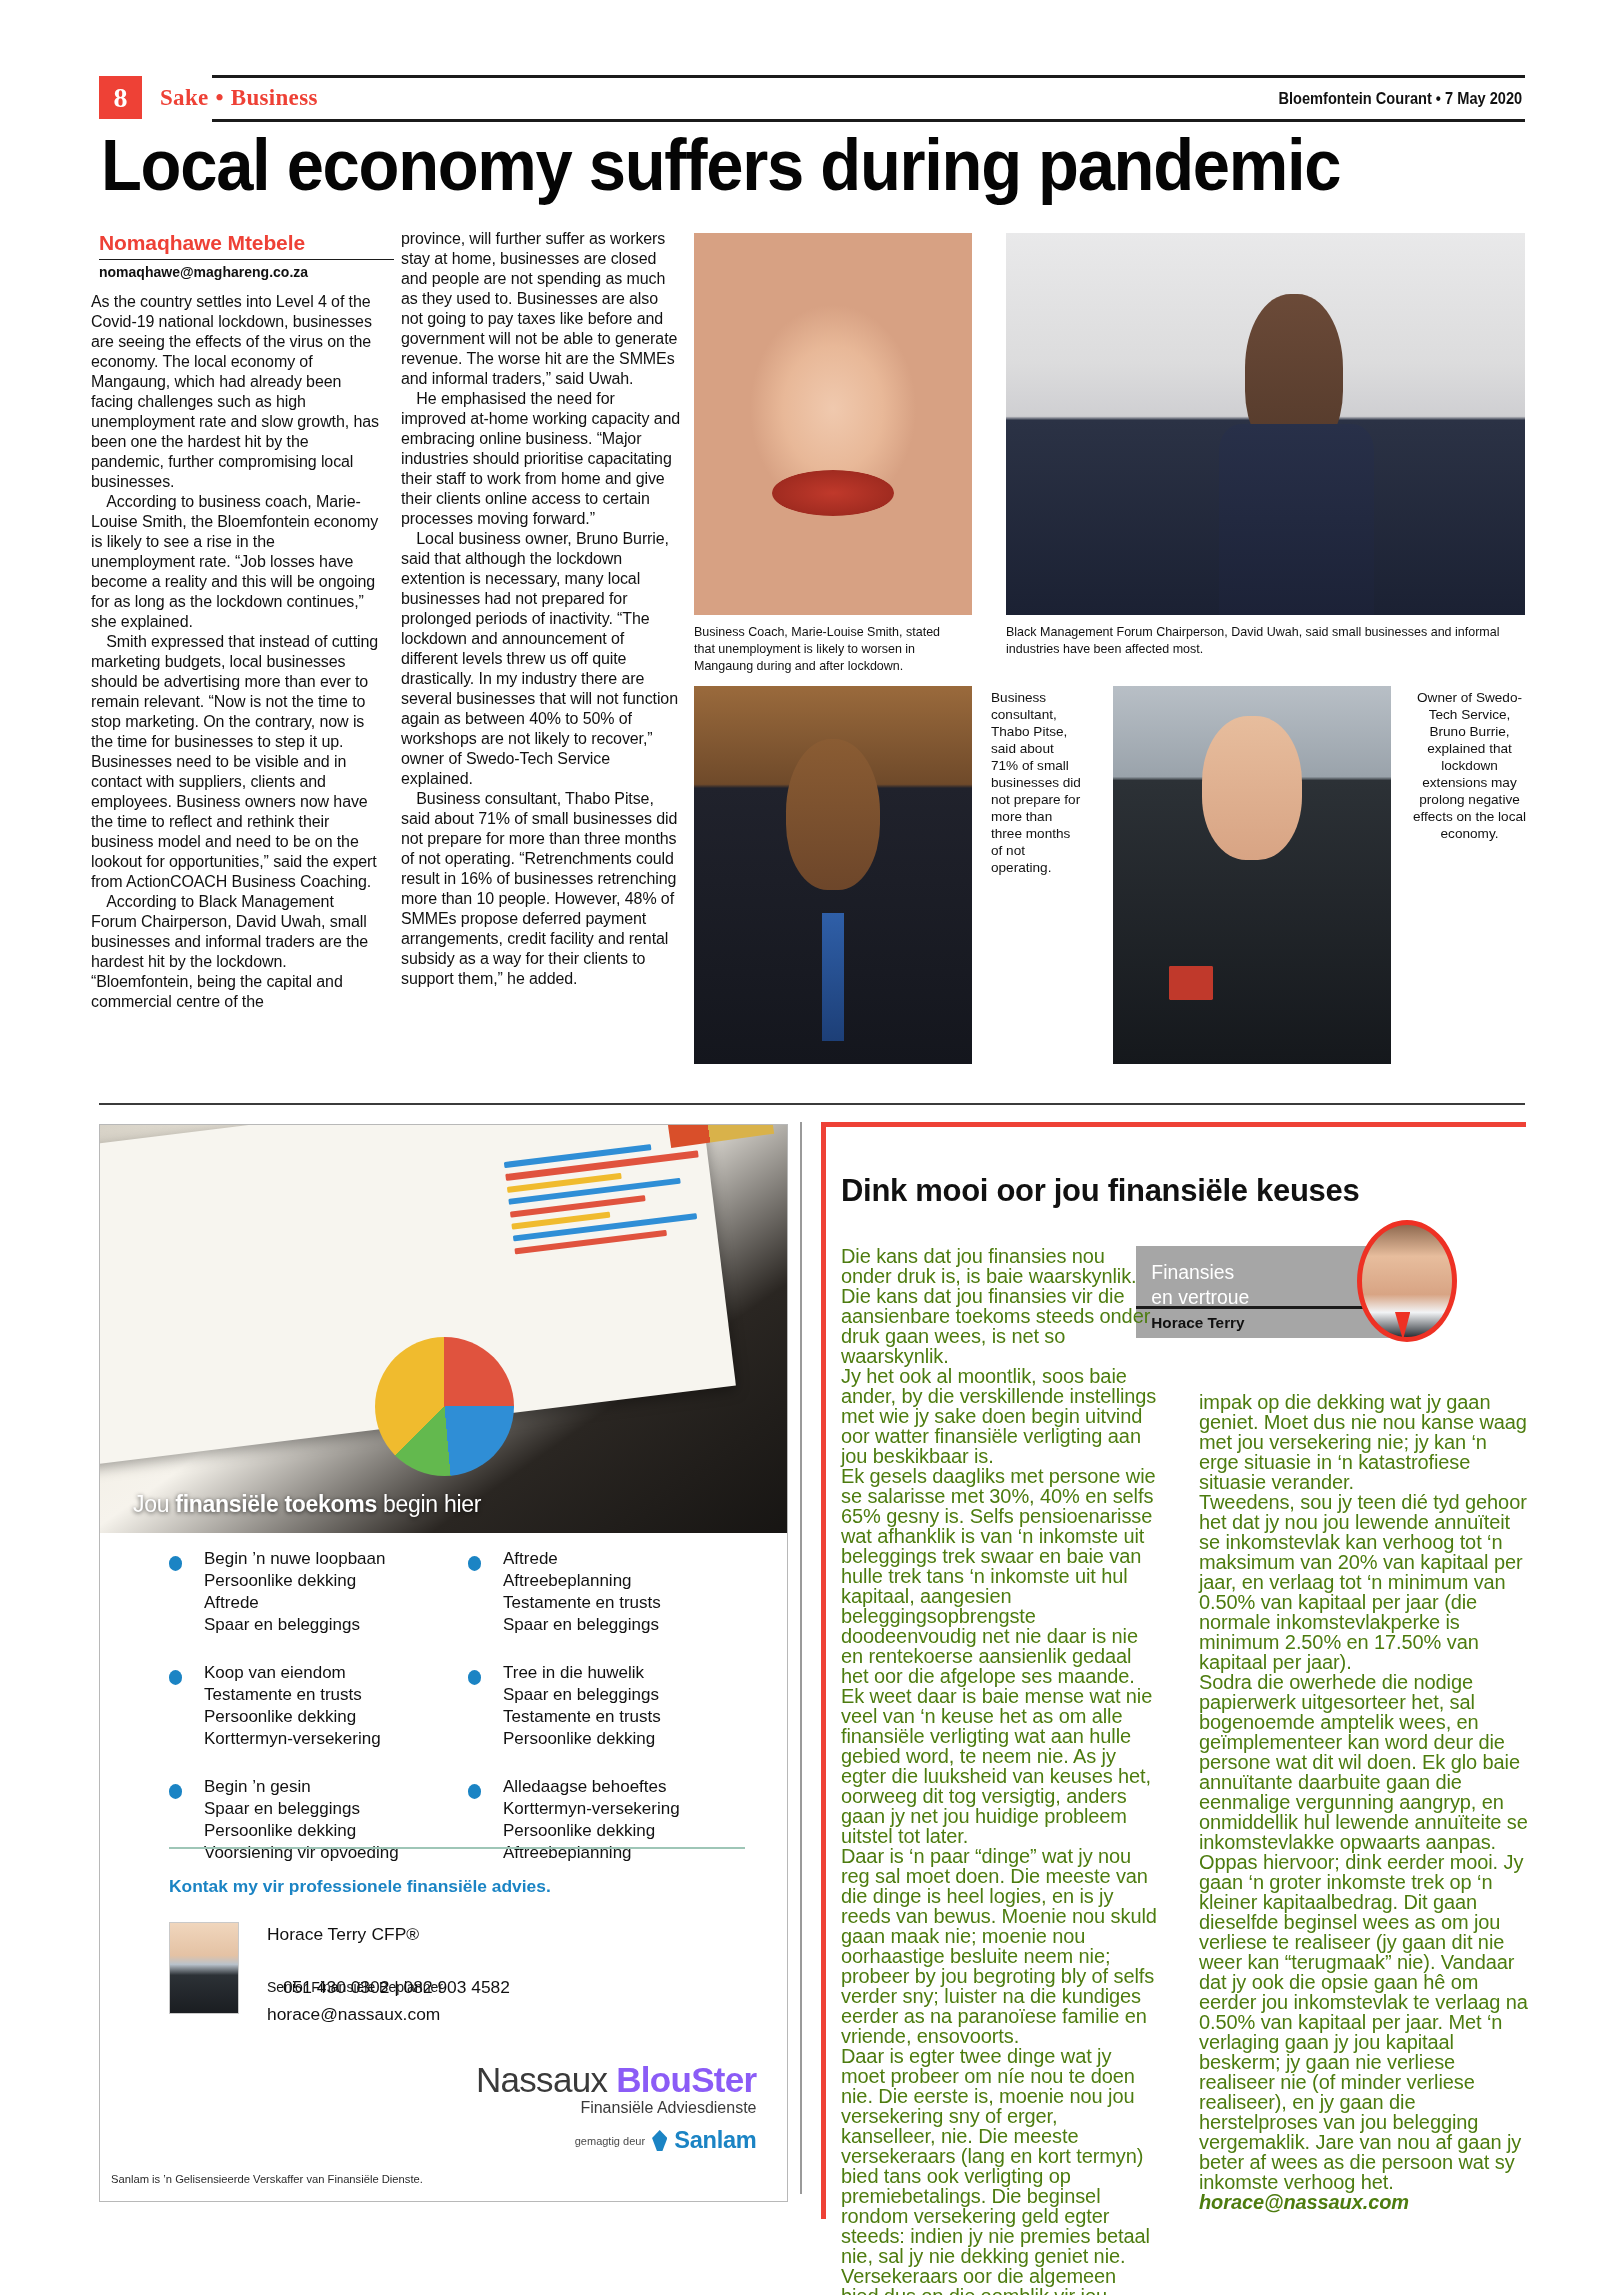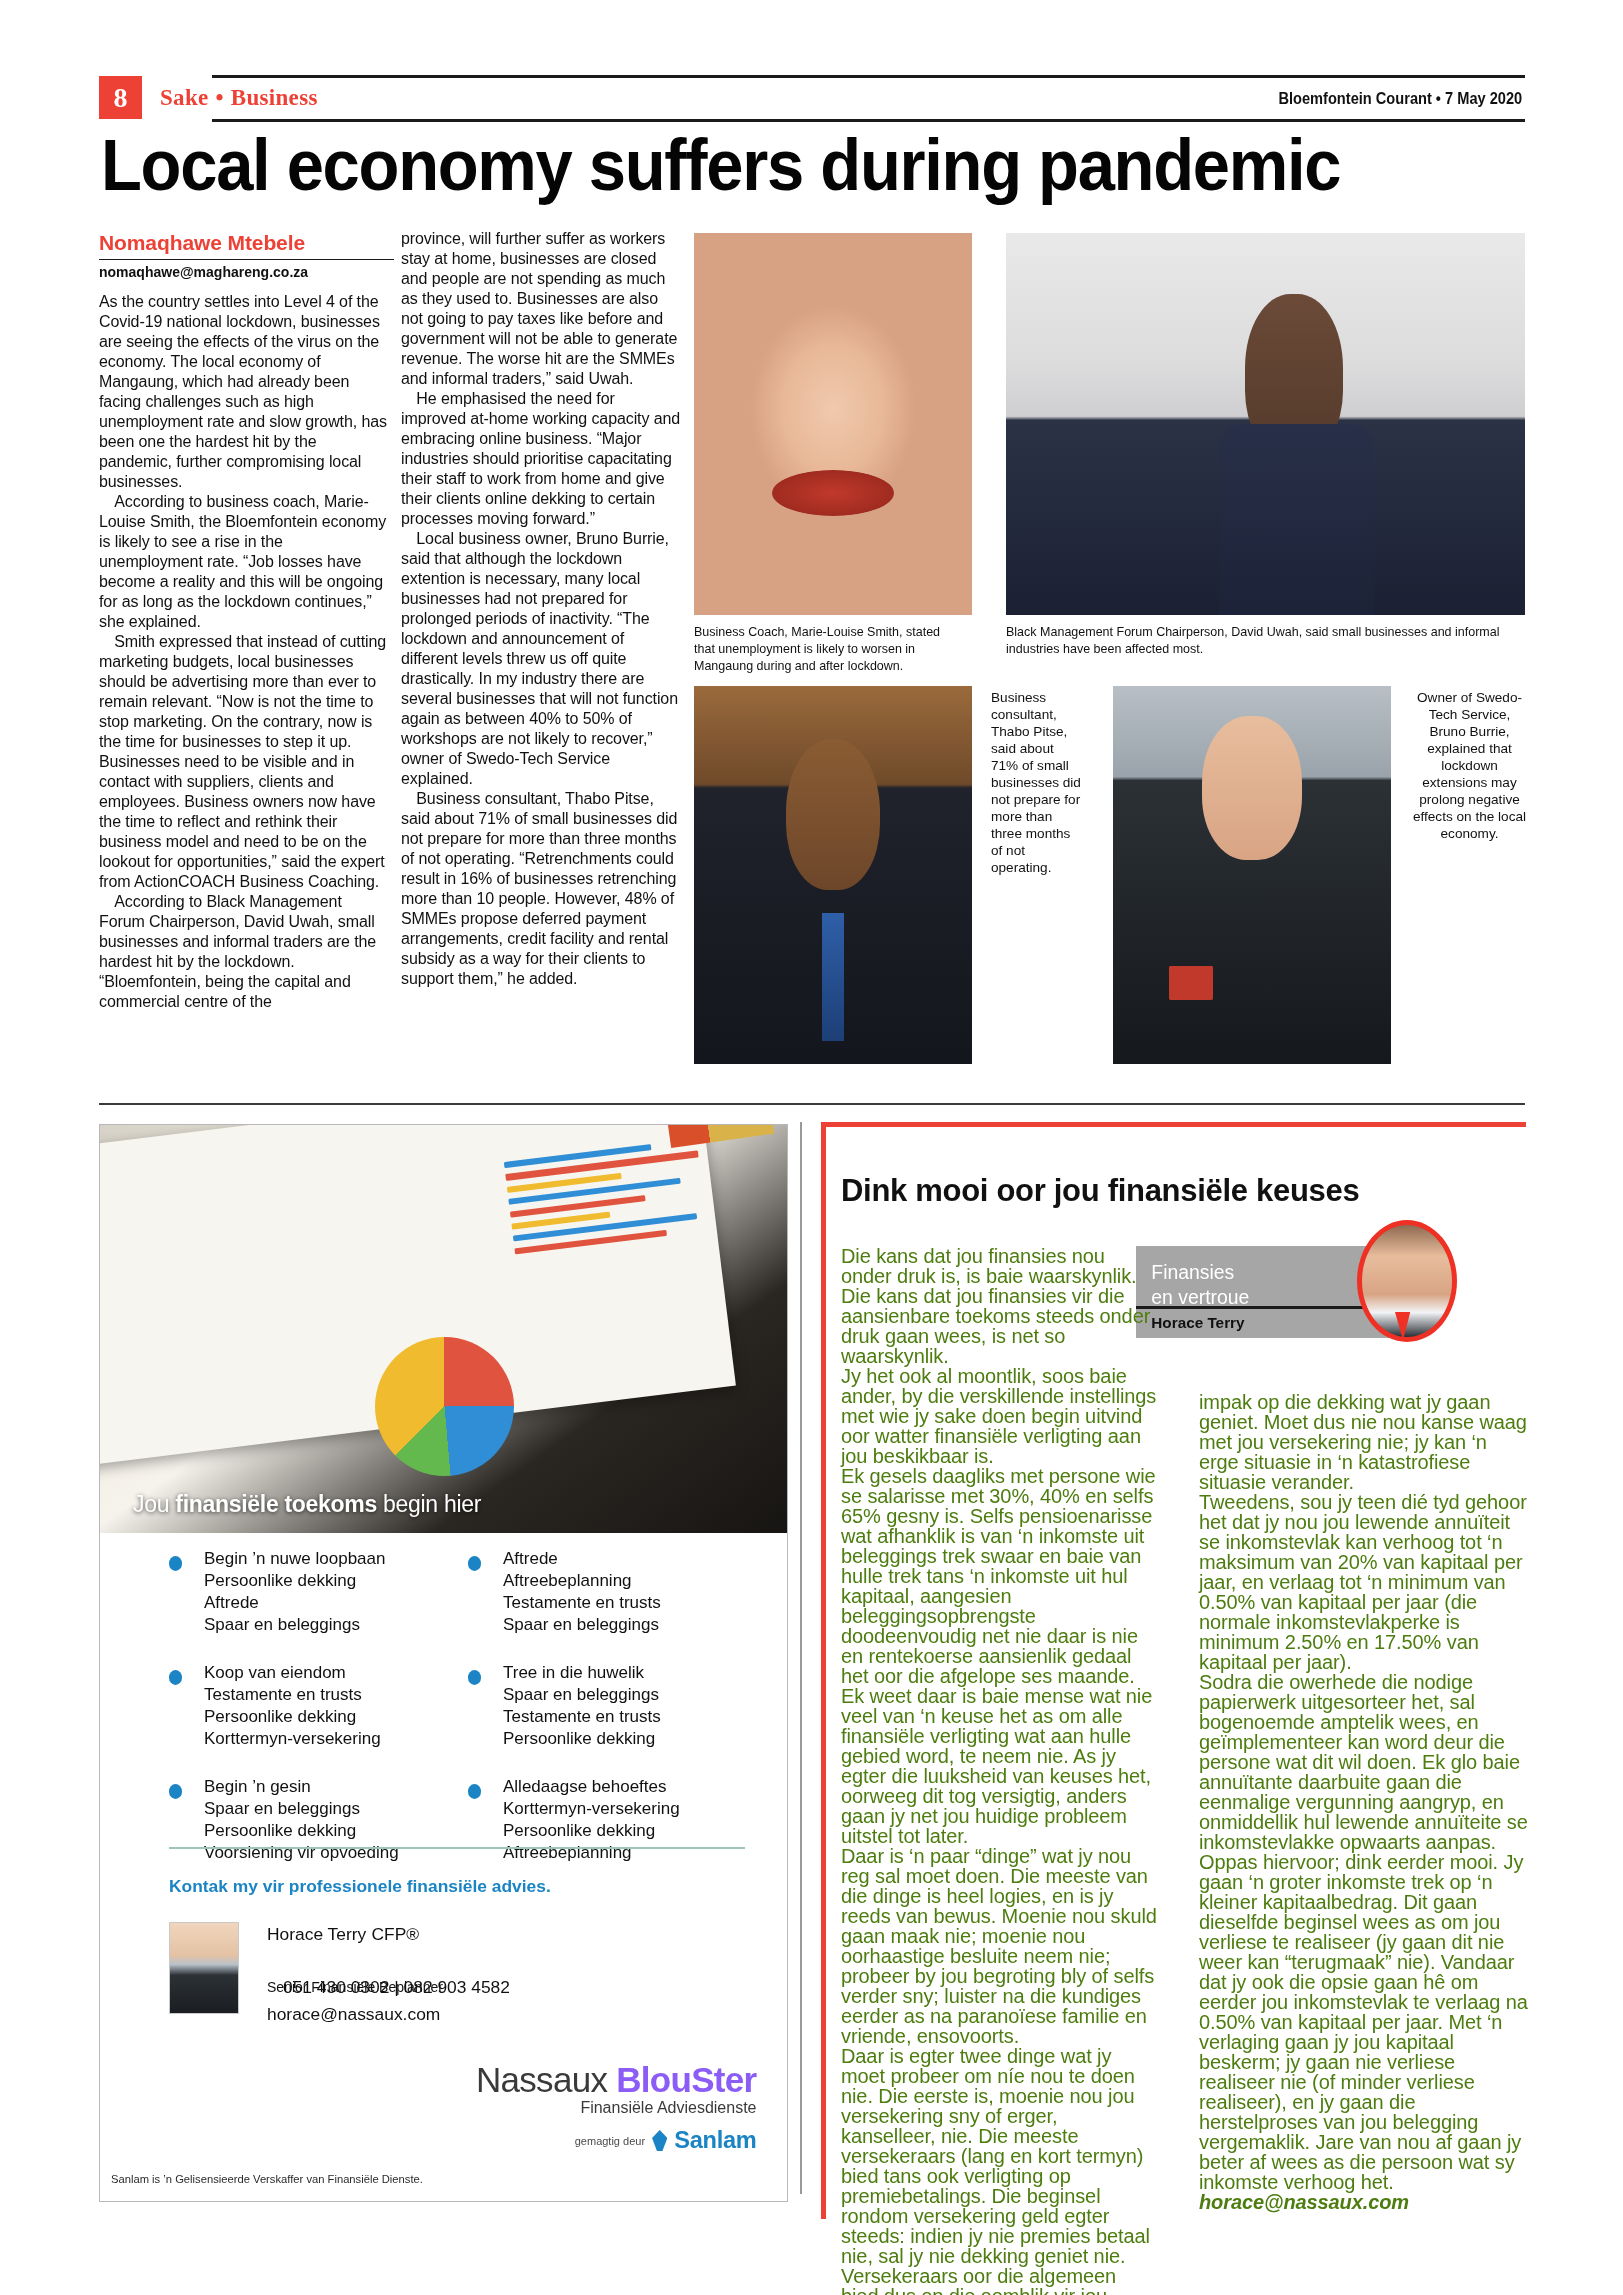--- a/index.html
+++ b/index.html
@@ -44,21 +44,21 @@
     padding-bottom:4.2px;border-bottom:1.4px solid #1b1b1b;
   }
   .byline-mail{font-weight:700;font-size:14.6px;color:#111;padding-top:3.5px;
     transform:scaleX(.96);transform-origin:left top;}
 
   
   .col{position:absolute;font-size:16px;line-height:20px;color:#111;
     text-align:left;letter-spacing:-0.1px;}
   .col p{margin:0;}
   .col p + p{text-indent:15.3px;}
-  #col1{left:99px;top:292px;width:290px;}
+  #col1{left:91px;top:292px;width:290px;}
   #col2{left:401px;top:229px;width:283px;}
 
   
   .photo{position:absolute;overflow:hidden;background:#cfcfcf;}
   .cap{position:absolute;font-size:13.6px;line-height:17px;color:#111;
     transform:scaleX(.92);transform-origin:left top;}
 
   
   #ph1{left:694px;top:233px;width:278px;height:382px;}
   #cap1{left:694px;top:623px;width:292px;}
@@ -198,21 +198,21 @@
 
   <div class="col" id="col1">
     <p>As the country settles into Level 4 of the Covid-19 national lockdown, businesses are seeing the effects of the virus on the economy. The local economy of Mangaung, which had already been facing challenges such as high unemployment rate and slow growth, has been one the hardest hit by the pandemic, further compromising local businesses.</p>
     <p>According to business coach, Marie-Louise Smith, the Bloemfontein economy is likely to see a rise in the unemployment rate. “Job losses have become a reality and this will be ongoing for as long as the lockdown continues,” she explained.</p>
     <p>Smith expressed that instead of cutting marketing budgets, local businesses should be advertising more than ever to remain relevant. “Now is not the time to stop marketing. On the contrary, now is the time for businesses to step it up. Businesses need to be visible and in contact with suppliers, clients and employees. Business owners now have the time to reflect and rethink their business model and need to be on the lookout for opportunities,” said the expert from ActionCOACH Business Coaching.</p>
     <p>According to Black Management Forum Chairperson, David Uwah, small businesses and informal traders are the hardest hit by the lockdown. “Bloemfontein, being the capital and commercial centre of the</p>
   </div>
 
   <div class="col" id="col2">
     <p>province, will further suffer as workers stay at home, businesses are closed and people are not spending as much as they used to. Businesses are also not going to pay taxes like before and government will not be able to generate revenue. The worse hit are the SMMEs and informal traders,” said Uwah.</p>
-    <p>He emphasised the need for improved at-home working capacity and embracing online business. “Major industries should prioritise capacitating their staff to work from home and give their clients online dekking to certain processes moving forward.”</p>
+    <p>He emphasised the need for improved at-home working capacity and embracing online business. “Major industries should prioritise capacitating their staff to work from home and give their clients online access to certain processes moving forward.”</p>
     <p>Local business owner, Bruno Burrie, said that although the lockdown extention is necessary, many local businesses had not prepared for prolonged periods of inactivity. “The lockdown and announcement of different levels threw us off quite drastically. In my industry there are several businesses that will not function again as between 40% to 50% of workshops are not likely to recover,” owner of Swedo-Tech Service explained.</p>
     <p>Business consultant, Thabo Pitse, said about 71% of small businesses did not prepare for more than three months of not operating. “Retrenchments could result in 16% of businesses retrenching more than 10 people. However, 48% of SMMEs propose deferred payment arrangements, credit facility and rental subsidy as a way for their clients to support them,” he added.</p>
   </div>
 
   <div class="photo" id="ph1">
     <div class="ph-smith"></div>
   </div>
   <div class="cap" id="cap1">Business Coach, Marie-Louise Smith, stated that unemployment is likely to worsen in Mangaung during and after lockdown.</div>
 
   <div class="photo" id="ph2">

